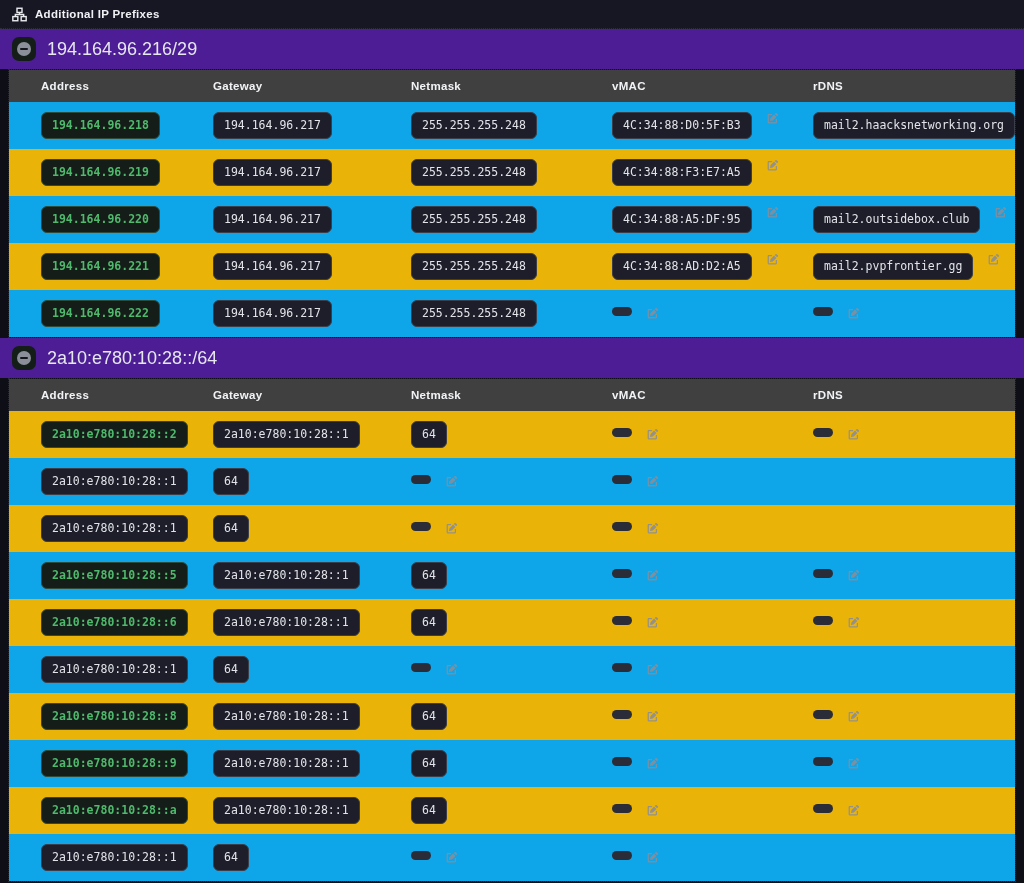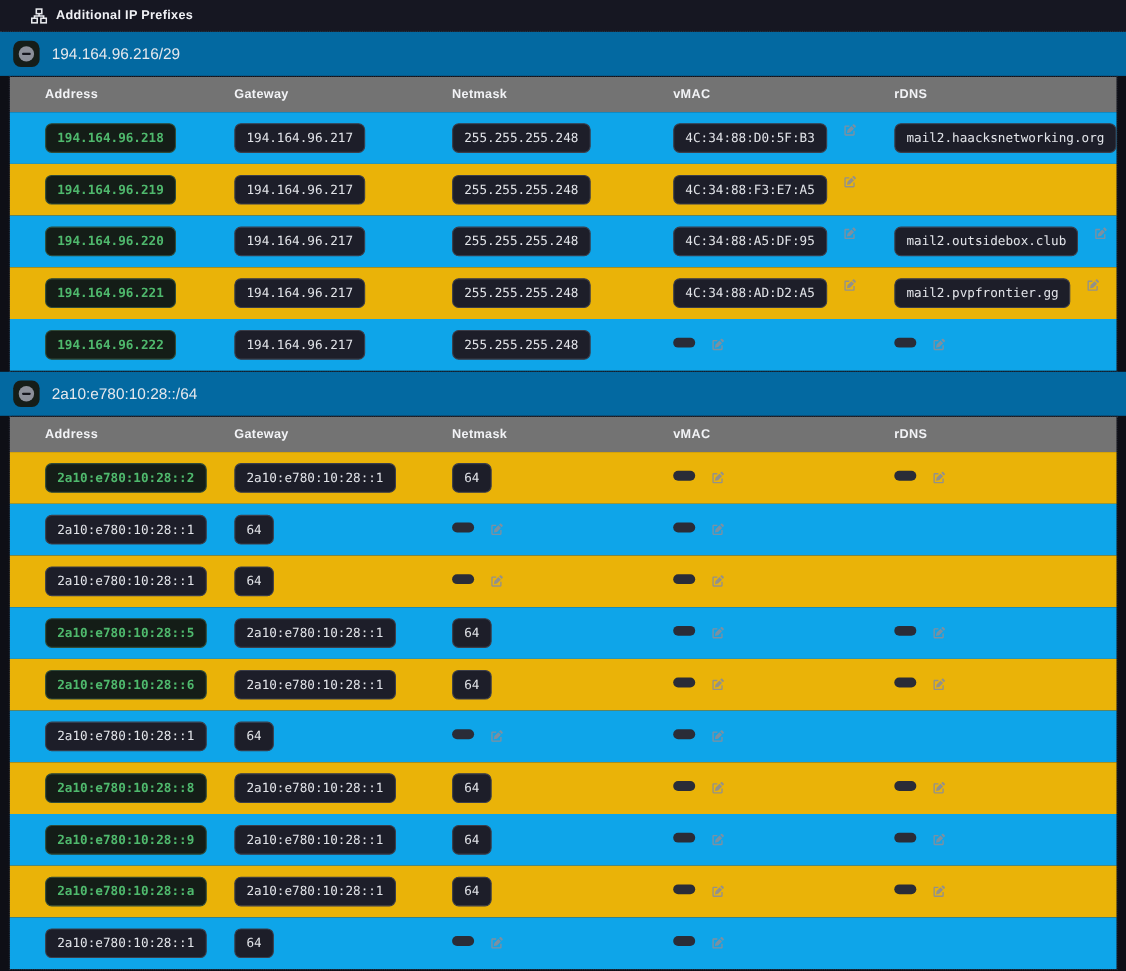--- a/index.html
+++ b/index.html
@@ -10,51 +10,51 @@
     color:#e8eaee;
     -webkit-font-smoothing:antialiased;
   }
   .textured{
     background-image:radial-gradient(rgba(255,255,255,0.030) 1px, transparent 1px);
     background-size:8px 8px;
   }
   
   .topbar{
     height:28px;display:flex;align-items:center;gap:8px;
-    padding:0 28px;background:#161722;
+    padding:0 12px;background:#161722;
     border-bottom:1px dotted #2c2e3a;
     font-weight:bold;font-size:11.5px;letter-spacing:.3px;color:#f0f1f5;
   }
   .topbar .icon{display:flex;align-items:center;color:#e8eaee;}
   
   .section-header{
     height:40px;display:flex;align-items:center;gap:11px;
-    padding:0 12px;background:#0369a1;
-    font-size:14px;color:#e6e8ed;
+    padding:0 12px;background:#4c1d95;
+    font-size:18px;color:#e6e8ed;
   }
   .collapse-btn{
     width:24px;height:24px;border-radius:7px;background:#151d18;
     display:flex;align-items:center;justify-content:center;
     border:none;padding:0;cursor:pointer;flex:0 0 auto;
   }
   .minus-circle{width:14px;height:14px;border-radius:50%;background:#8b8f99;position:relative;display:inline-block;}
   .minus-circle::after{
     content:"";position:absolute;left:3px;right:3px;top:6px;height:2px;
     background:#14151d;border-radius:1px;
   }
   
   .ip-table{margin:0 8px;border:1px dotted #252734;}
   .grid-cols{
     display:grid;
     grid-template-columns:172px 198px 201px 201px auto;
     align-items:center;
     padding-left:32px;
   }
   .table-head{
-    height:32px;background:#737373;
+    height:32px;background:#404040;
     font-weight:bold;font-size:11.5px;letter-spacing:.3px;color:#f2f3f6;
   }
   .tr{height:47px;background:#eab308;}
   .tr.alt{background:#0ea5e9;}
   .chip{
     font-family:"DejaVu Sans Mono", monospace;
     font-size:11.5px;line-height:1.25;color:#e2e4e9;
     background:#1d1e29;border:1px solid #3b3d49;border-radius:6px;
     padding:5px 10px;display:inline-block;white-space:nowrap;
   }

